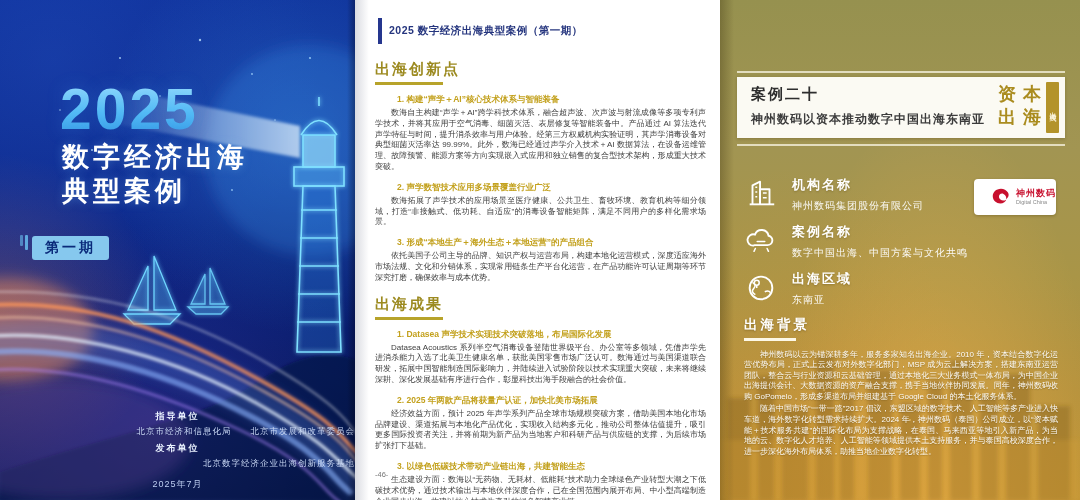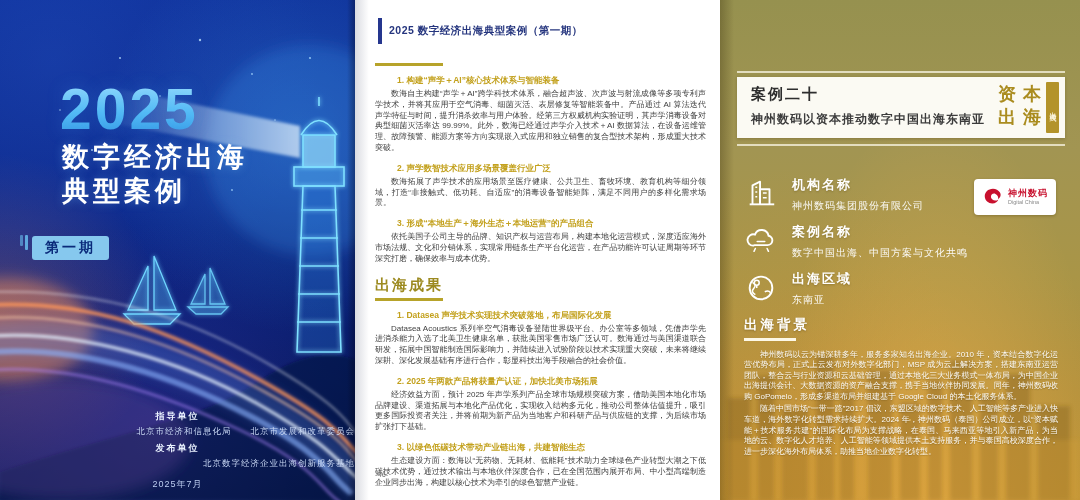--- a/index.html
+++ b/index.html
@@ -71,21 +71,21 @@
   .mode-badge div{letter-spacing:7px;margin-right:-7px;}
   .mode-tag{position:absolute;right:6px;top:5px;width:13px;height:51px;background:#b3932a;border-radius:1px;
       display:flex;align-items:center;justify-content:center;}
   .mode-tag span{writing-mode:vertical-rl;font-size:7px;color:#fdf8e2;letter-spacing:1px;}
   .r-row{position:absolute;left:24px;display:flex;z-index:2;}
   .r-icon{width:34px;height:34px;margin-right:14px;flex:0 0 auto;}
   .r-label{font-size:13px;font-weight:800;color:#fff;letter-spacing:2px;text-shadow:0 1px 2px rgba(80,60,10,.35);}
   .r-value{font-size:10px;color:rgba(255,255,255,.95);margin-top:5px;letter-spacing:1px;}
   .row1{top:176px;} .row2{top:223px;} .row3{top:270px;}
   .logo-box{position:absolute;right:24px;top:179px;width:82px;height:36px;background:#fff;border-radius:4px;z-index:3;
-      display:flex;align-items:center;justify-content:center;gap:4px;box-shadow:0 1px 3px rgba(60,45,5,.3);}
+      display:flex;align-items:center;justify-content:flex-end;gap:4px;box-shadow:0 1px 3px rgba(60,45,5,.3);}
   .logo-swirl{width:22px;height:22px;flex:0 0 auto;}
   .logo-txt{line-height:1;}
   .logo-name{font-size:9px;font-weight:800;color:#c8102e;letter-spacing:1px;}
   .logo-sub{font-size:5.5px;color:#8a8a8a;margin-top:2px;}
   .bg-sec{position:absolute;left:24px;top:316px;width:314px;z-index:2;}
   .bg-head{font-size:13.5px;font-weight:800;color:#fff;letter-spacing:3px;text-shadow:0 1px 2px rgba(80,60,10,.4);}
   .bg-rule{width:52px;height:2.5px;background:#fdf8e6;margin:4px 0 9px;}
   .bg-para{font-size:8px;line-height:10.6px;color:rgba(255,255,255,.96);text-align:justify;margin:0 0 2px;
       text-indent:2em;text-shadow:0 1px 1px rgba(90,65,10,.35);}
 </style>
@@ -197,20 +197,21 @@
     </div>
   </section>
 
   <section class="page-mid">
     <div class="mid-header">
       <span class="bar"></span>
       <span class="txt">2025 数字经济出海典型案例（第一期）</span>
     </div>
 
     <div class="mid-content">
+      <h2 class="sec-head">出海创新点</h2>
       <div class="sec-rule"></div>
 
       <div class="sub">1. 构建“声学＋AI”核心技术体系与智能装备</div>
       <p class="body-p">数海自主构建“声学＋AI”跨学科技术体系，融合超声波、次声波与射流成像等多项专利声学技术，并将其应用于空气消毒、细菌灭活、表层修复等智能装备中。产品通过 AI 算法迭代声学特征与时间，提升消杀效率与用户体验。经第三方权威机构实验证明，其声学消毒设备对典型细菌灭活率达 99.99%。此外，数海已经通过声学介入技术＋AI 数据算法，在设备运维管理、故障预警、能源方案等方向实现嵌入式应用和独立销售的复合型技术架构，形成重大技术突破。</p>
       <div class="sub">2. 声学数智技术应用多场景覆盖行业广泛</div>
       <p class="body-p">数海拓展了声学技术的应用场景至医疗健康、公共卫生、畜牧环境、教育机构等细分领域，打造“非接触式、低功耗、自适应”的消毒设备智能矩阵，满足不同用户的多样化需求场景。</p>
       <div class="sub">3. 形成“本地生产＋海外生态＋本地运营”的产品组合</div>
       <p class="body-p">依托美国子公司主导的品牌、知识产权与运营布局，构建本地化运营模式，深度适应海外市场法规、文化和分销体系，实现常用链条生产平台化运营，在产品功能许可认证周期等环节深究打磨，确保效率与成本优势。</p>
 
       <h2 class="sec-head sec2">出海成果</h2>

